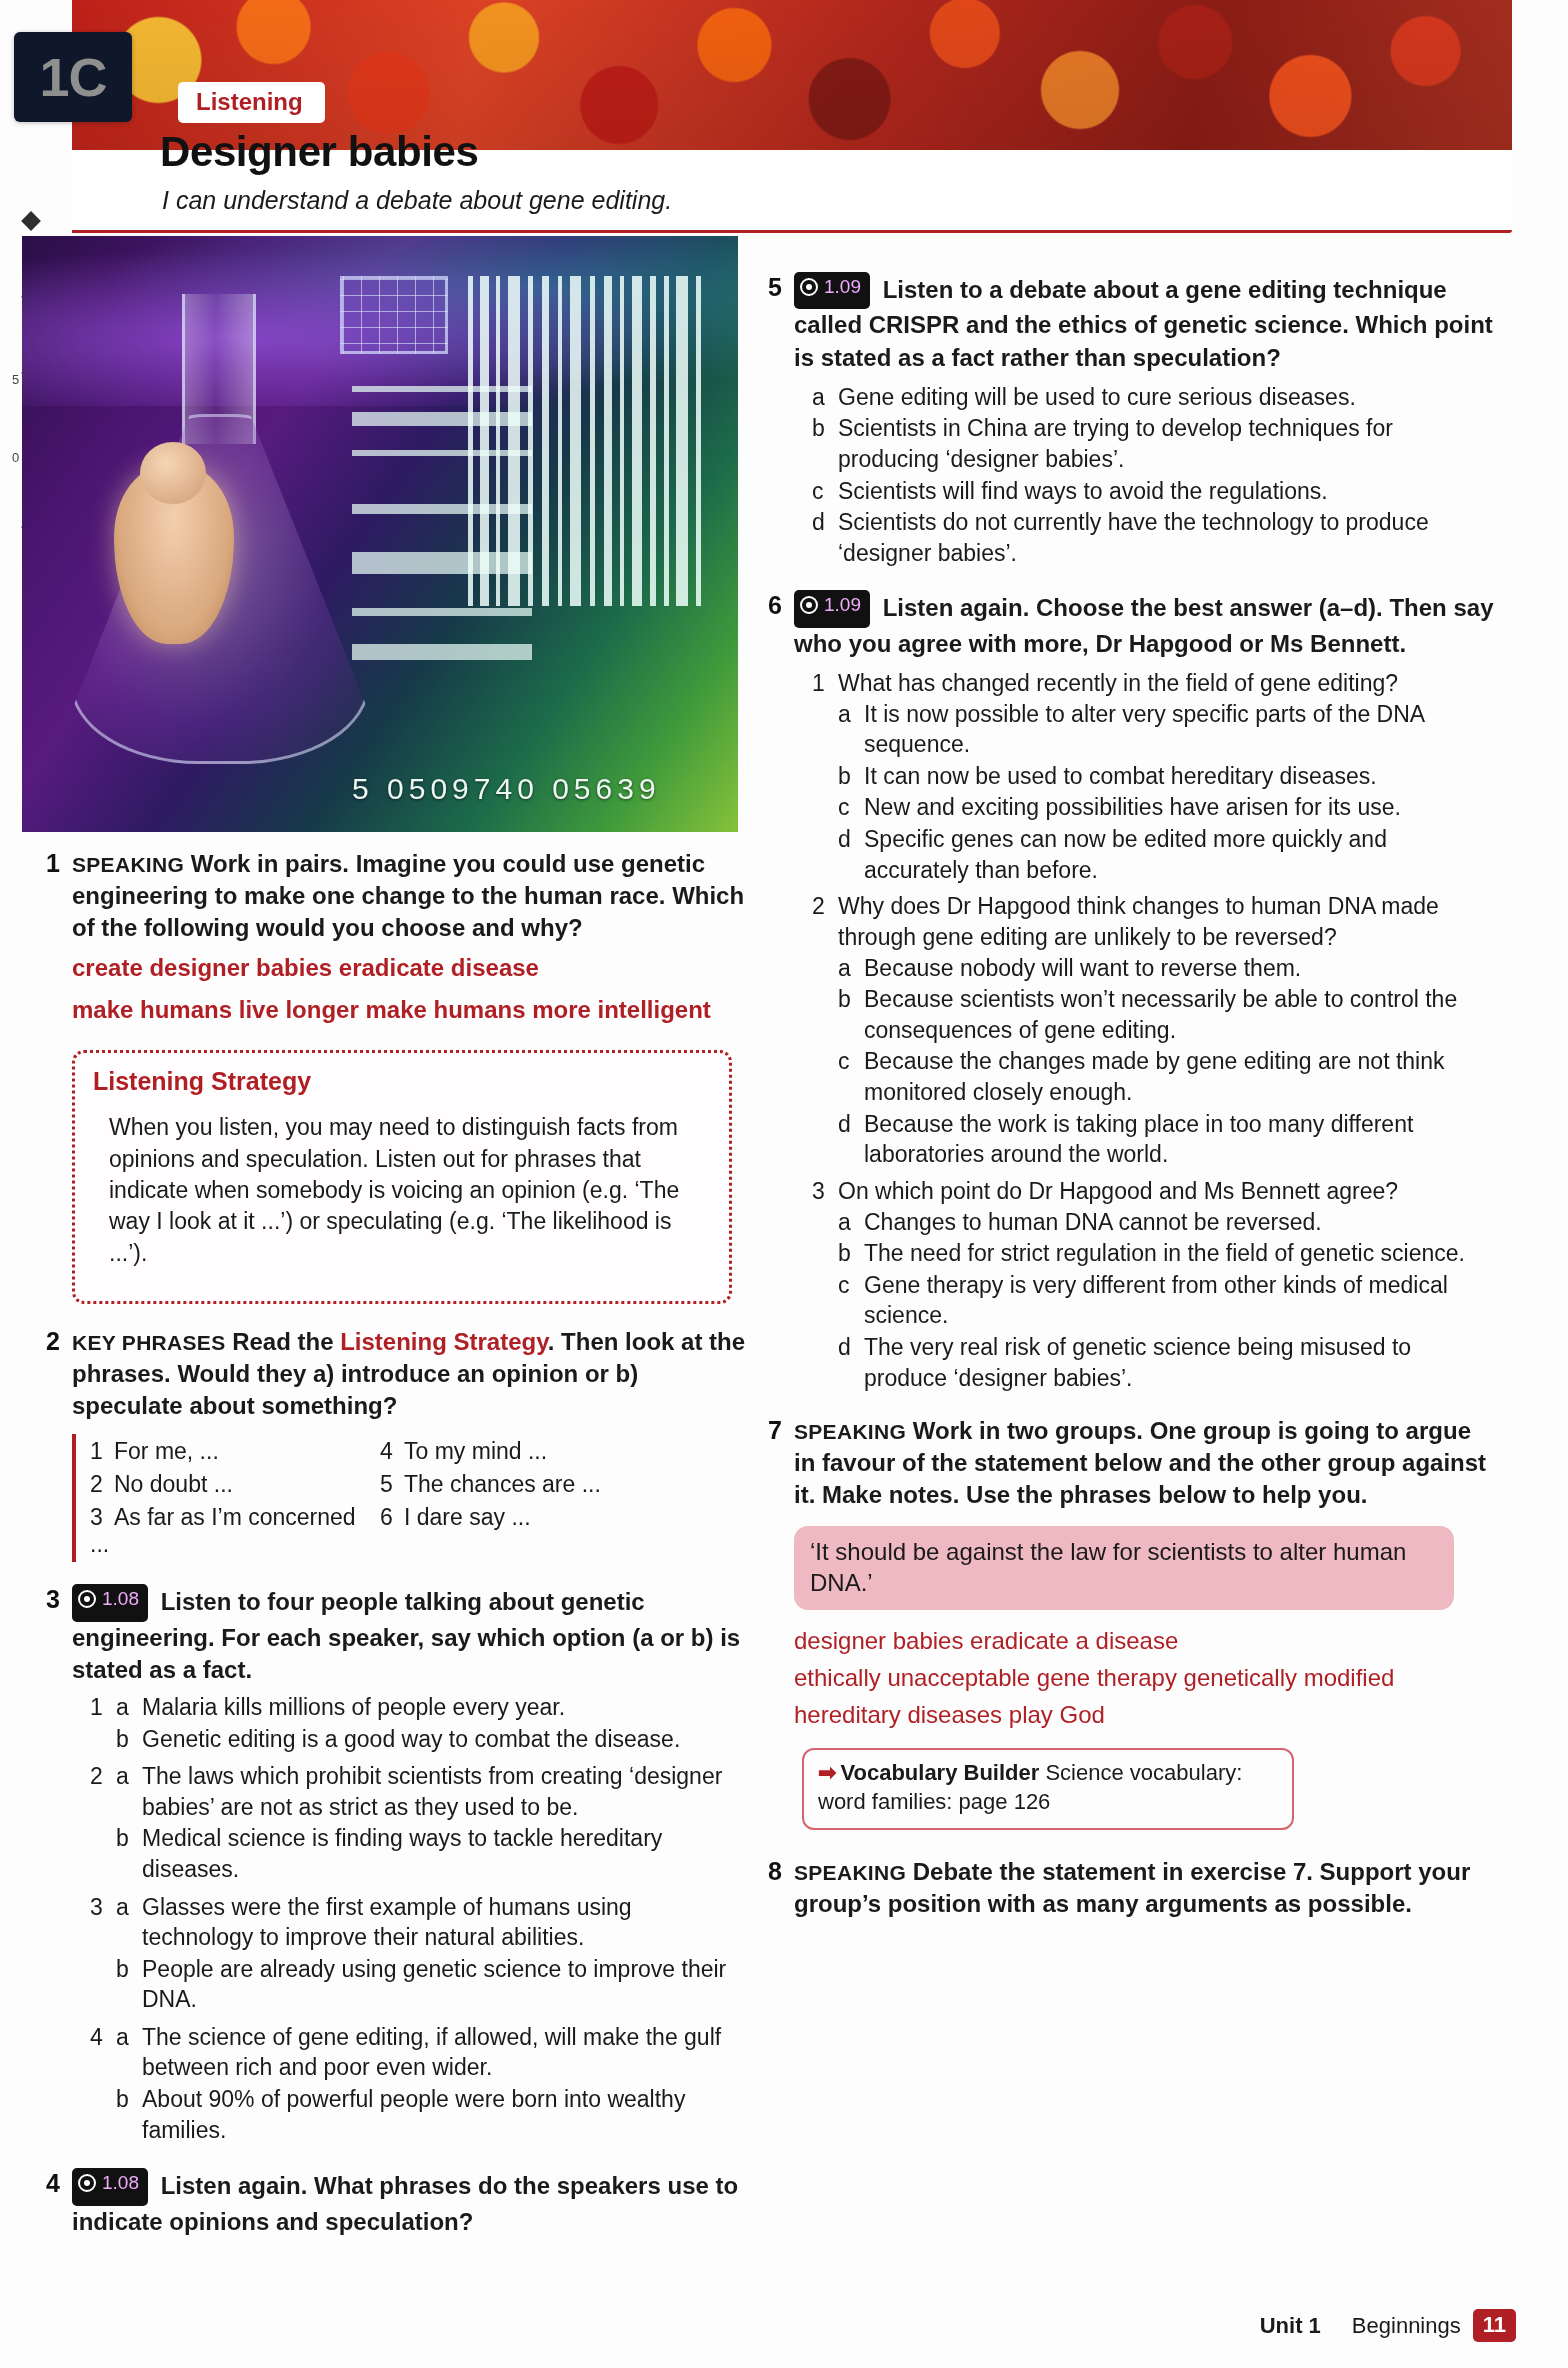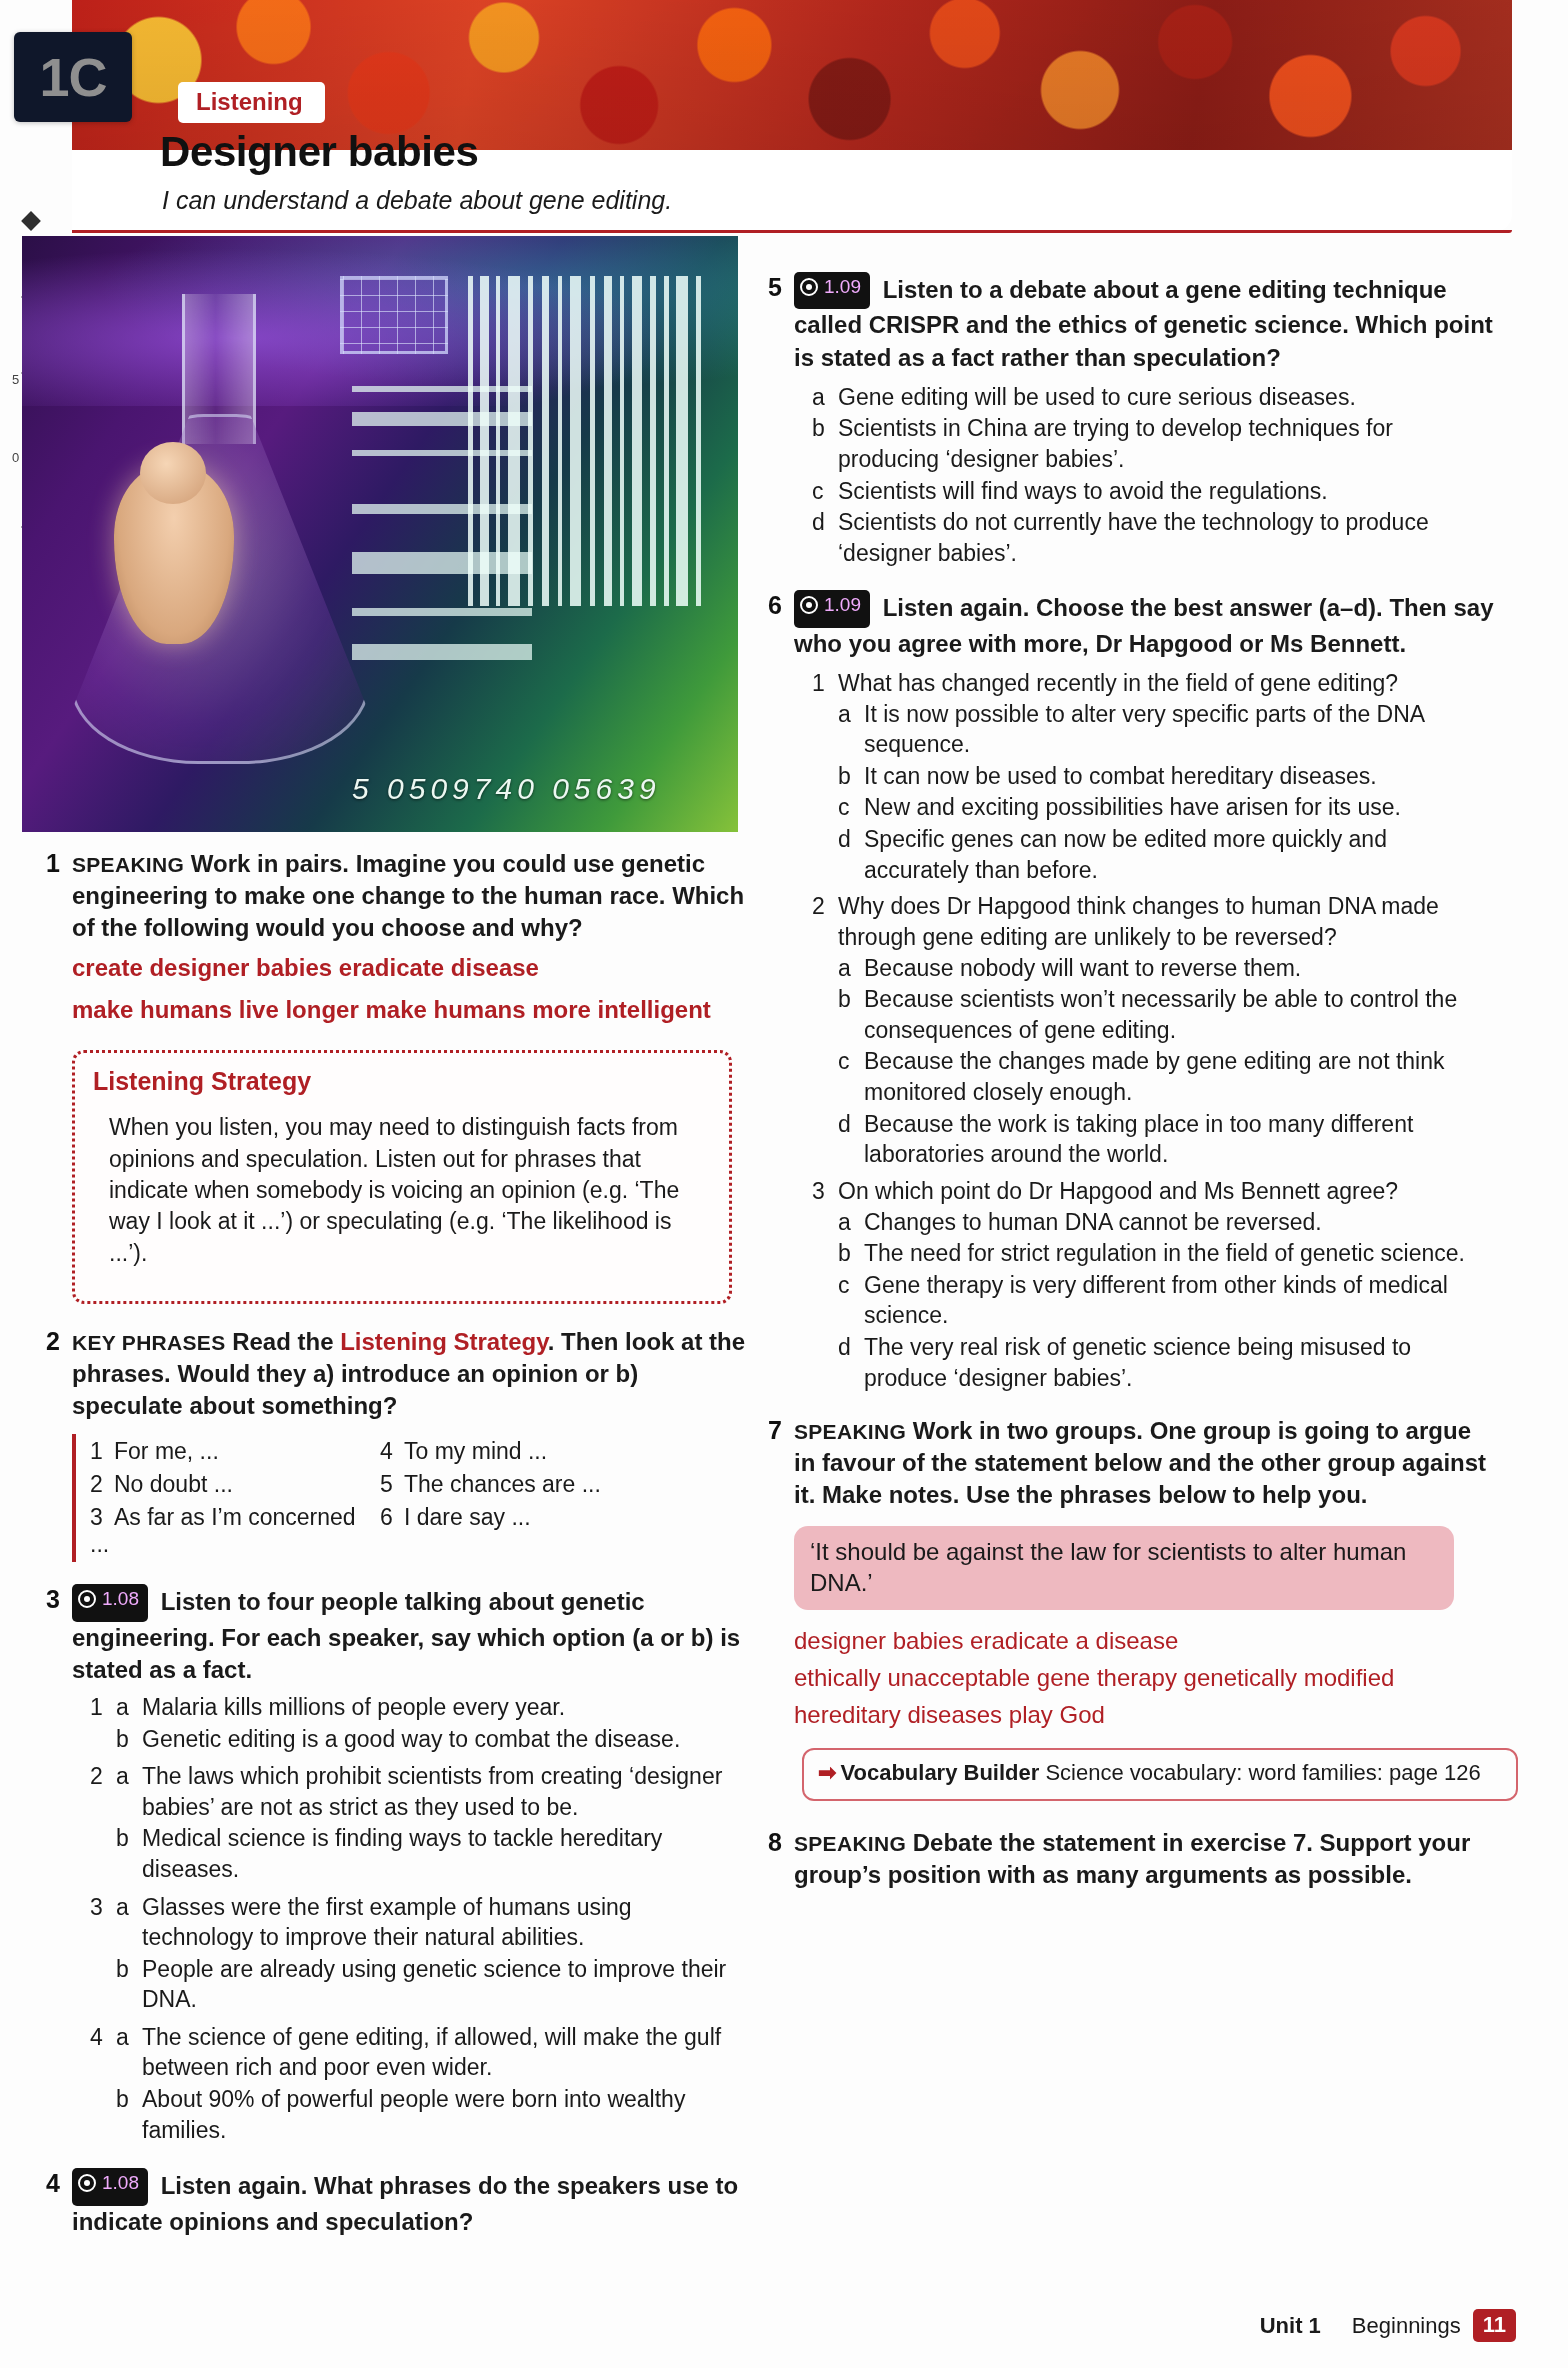--- a/index.html
+++ b/index.html
@@ -136,21 +136,20 @@
 
   
   .photo {
     position: absolute;
     left: 22px;
     top: 236px;
     width: 716px;
     height: 596px;
     overflow: hidden;
     background: #000000;
-    font-style: italic;
   }
   .photo-bg {
     position: absolute; inset: 0;
     background:
       linear-gradient(125deg, #2b0f47 0%, #4a1570 20%, #571b7e 34%, #2e1a63 48%, #163a49 62%, #1c6b4a 76%, #3f9a3b 88%, #86c23a 100%);
   }
   .photo-aurora {
     position: absolute; left: 0; top: 0; width: 100%; height: 170px;
     background: radial-gradient(ellipse at 30% 60%, rgba(150,80,220,.75), transparent 62%),
                 radial-gradient(ellipse at 72% 30%, rgba(60,180,200,.45), transparent 60%);
@@ -345,21 +344,21 @@
   }
   .vocab-terms {
     margin: 14px 0 0 38px;
     width: 680px;
     color: #b01f24;
     font-size: 24px;
     line-height: 1.45;
   }
   .vocab-builder {
     margin: 16px 0 0 46px;
-    width: 716px;
+    width: 492px;
     border: 2.5px solid #d4656d;
     border-radius: 12px;
     padding: 9px 14px 11px 14px;
     font-size: 22px;
     line-height: 1.3;
   }
   .vocab-builder b { font-weight: bold; }
   .arrow { color: #b01f24; font-weight: bold; margin-right: 4px; }
 
   

